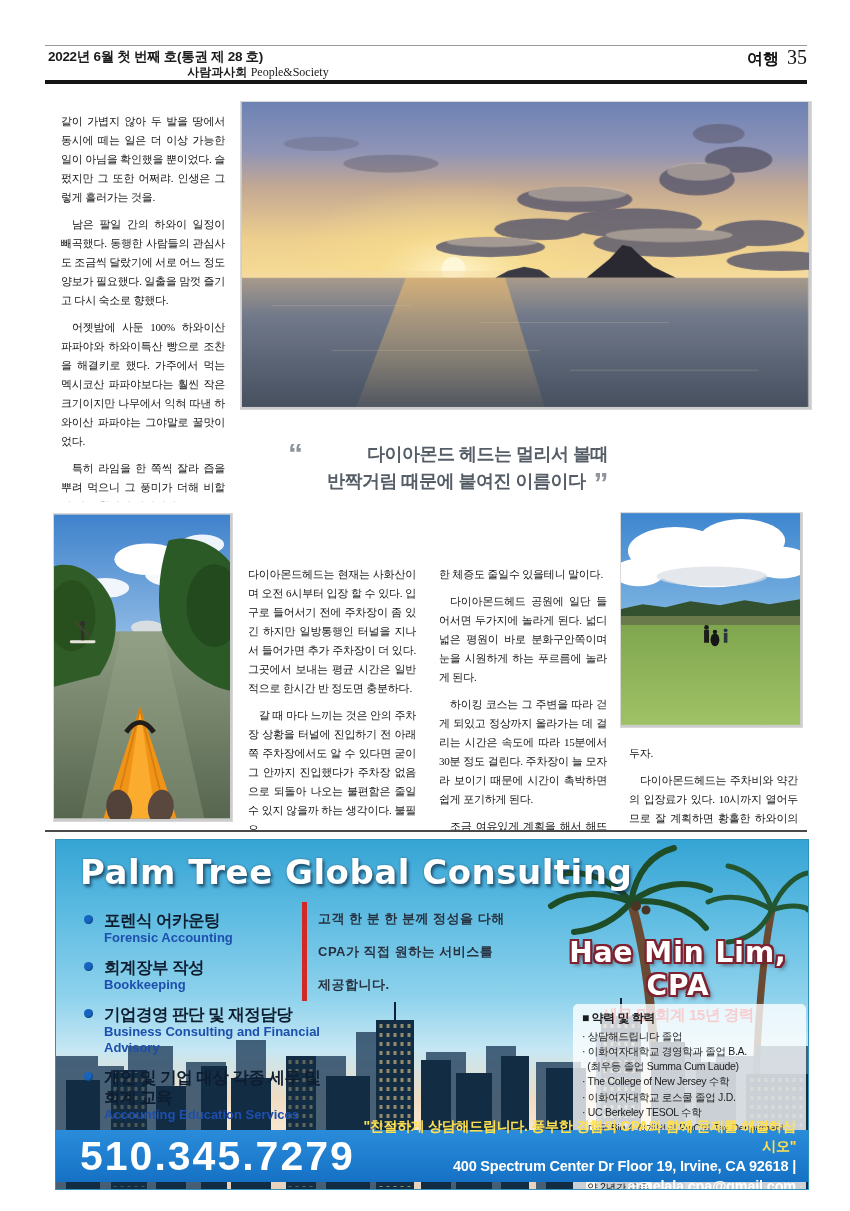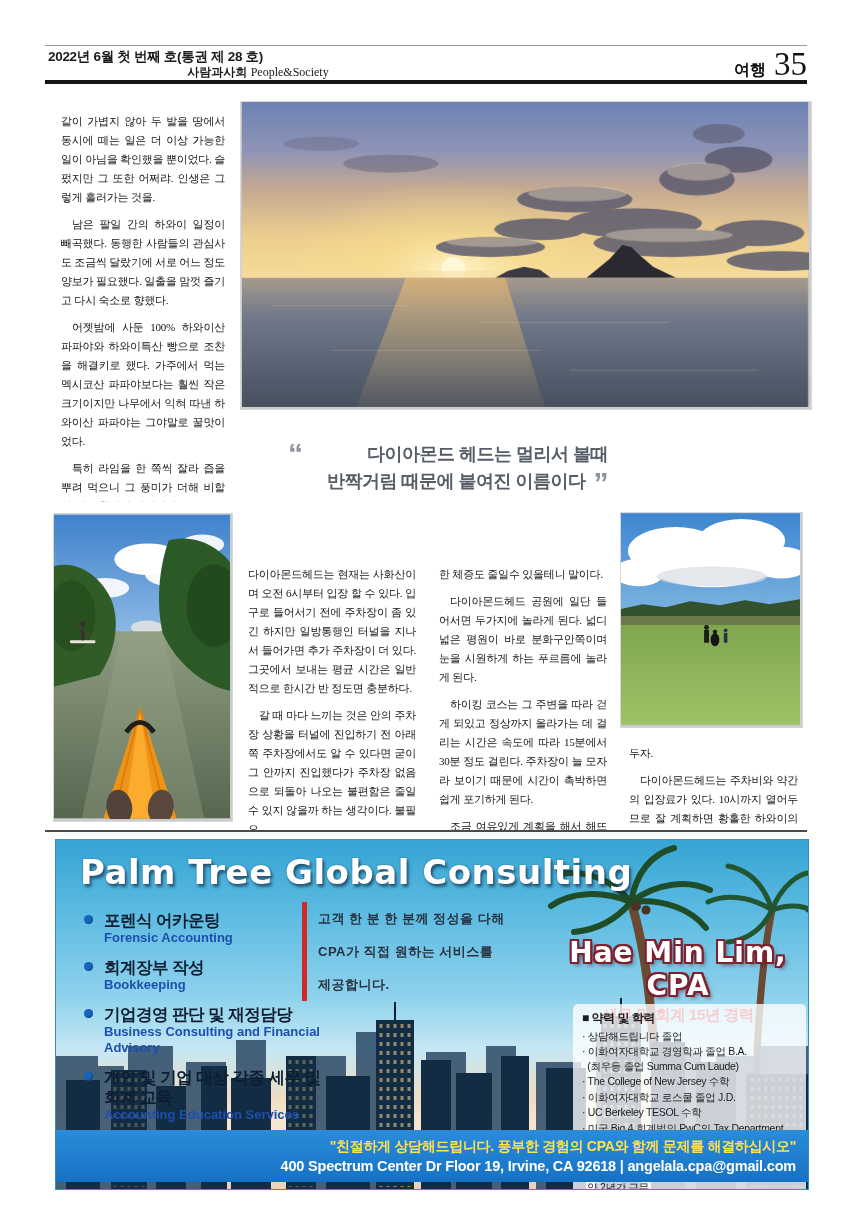--- a/index.html
+++ b/index.html
@@ -8,21 +8,21 @@
   
   .hdr-topline{position:absolute;left:45px;top:45px;width:762px;height:1px;background:#9a9a9a;}
   .hdr-rule{position:absolute;left:45px;top:80px;width:762px;height:4px;background:#141414;}
   .hdr-left{position:absolute;left:48px;top:49px;width:420px;line-height:15px;font-family:"Liberation Sans",sans-serif;}
   .hdr-issue{font-size:13.5px;font-weight:bold;color:#1a1a1a;letter-spacing:-0.3px;}
   .hdr-pub{font-size:12px;color:#1a1a1a;margin-top:1px;text-align:center;}
   .hdr-pub .ko{font-weight:bold;}
   .hdr-pub .en{font-family:"Liberation Serif",serif;}
   .hdr-right{position:absolute;right:43px;top:46px;text-align:right;font-family:"Liberation Sans",sans-serif;}
   .hdr-section{font-size:16px;font-weight:bold;vertical-align:baseline;margin-right:8px;}
-  .hdr-pageno{font-size:33px;font-weight:normal;font-family:"Liberation Serif",serif;}
+  .hdr-pageno{font-size:20px;font-weight:normal;font-family:"Liberation Serif",serif;}
   
   .col{position:absolute;font-size:11px;line-height:19px;text-align:justify;word-break:break-all;
        color:#141414;letter-spacing:-0.2px;overflow:hidden;}
   .col p{margin:8px;}
   .col p + p{text-indent:11px;}
   .col1{left:53px;top:104px;width:180px;height:398px;}
   .col2{left:240px;top:557px;width:184px;height:275px;}
   .col3{left:431px;top:557px;width:184px;height:275px;}
   .col4{left:621px;top:736px;width:185px;height:96px;}
   .figure{position:absolute;margin:0;padding:0;border:1px solid #d8d8d8;overflow:hidden;background:#ccc;}
@@ -387,20 +387,21 @@
       <div class="cred-item">· The College of New Jersey 수학</div>
       <div class="cred-item">· 이화여자대학교 로스쿨 졸업 J.D.</div>
       <div class="cred-item">· UC Berkeley TESOL 수학</div>
       <div class="cred-item">· 미국 Big 4 회계법인 PwC의 Tax Department,
   Deloitte의 Forensic Department에서 총 7년 이상 근무</div>
       <div class="cred-item">· 미국 100대 Law Firm에서 Financial Manager로
   약 2년간 근무</div>
     </div>
 
     <div class="contact">
+      <div class="phone">510.345.7279</div>
       <div class="contact-right">
         <div class="tagline">"친절하게 상담해드립니다. 풍부한 경험의 CPA와 함께 문제를 해결하십시오"</div>
         <div class="address">400 Spectrum Center Dr Floor 19, Irvine, CA 92618 | angelala.cpa@gmail.com</div>
       </div>
     </div>
 
   </div>
 </div>
 
 </body></html>

